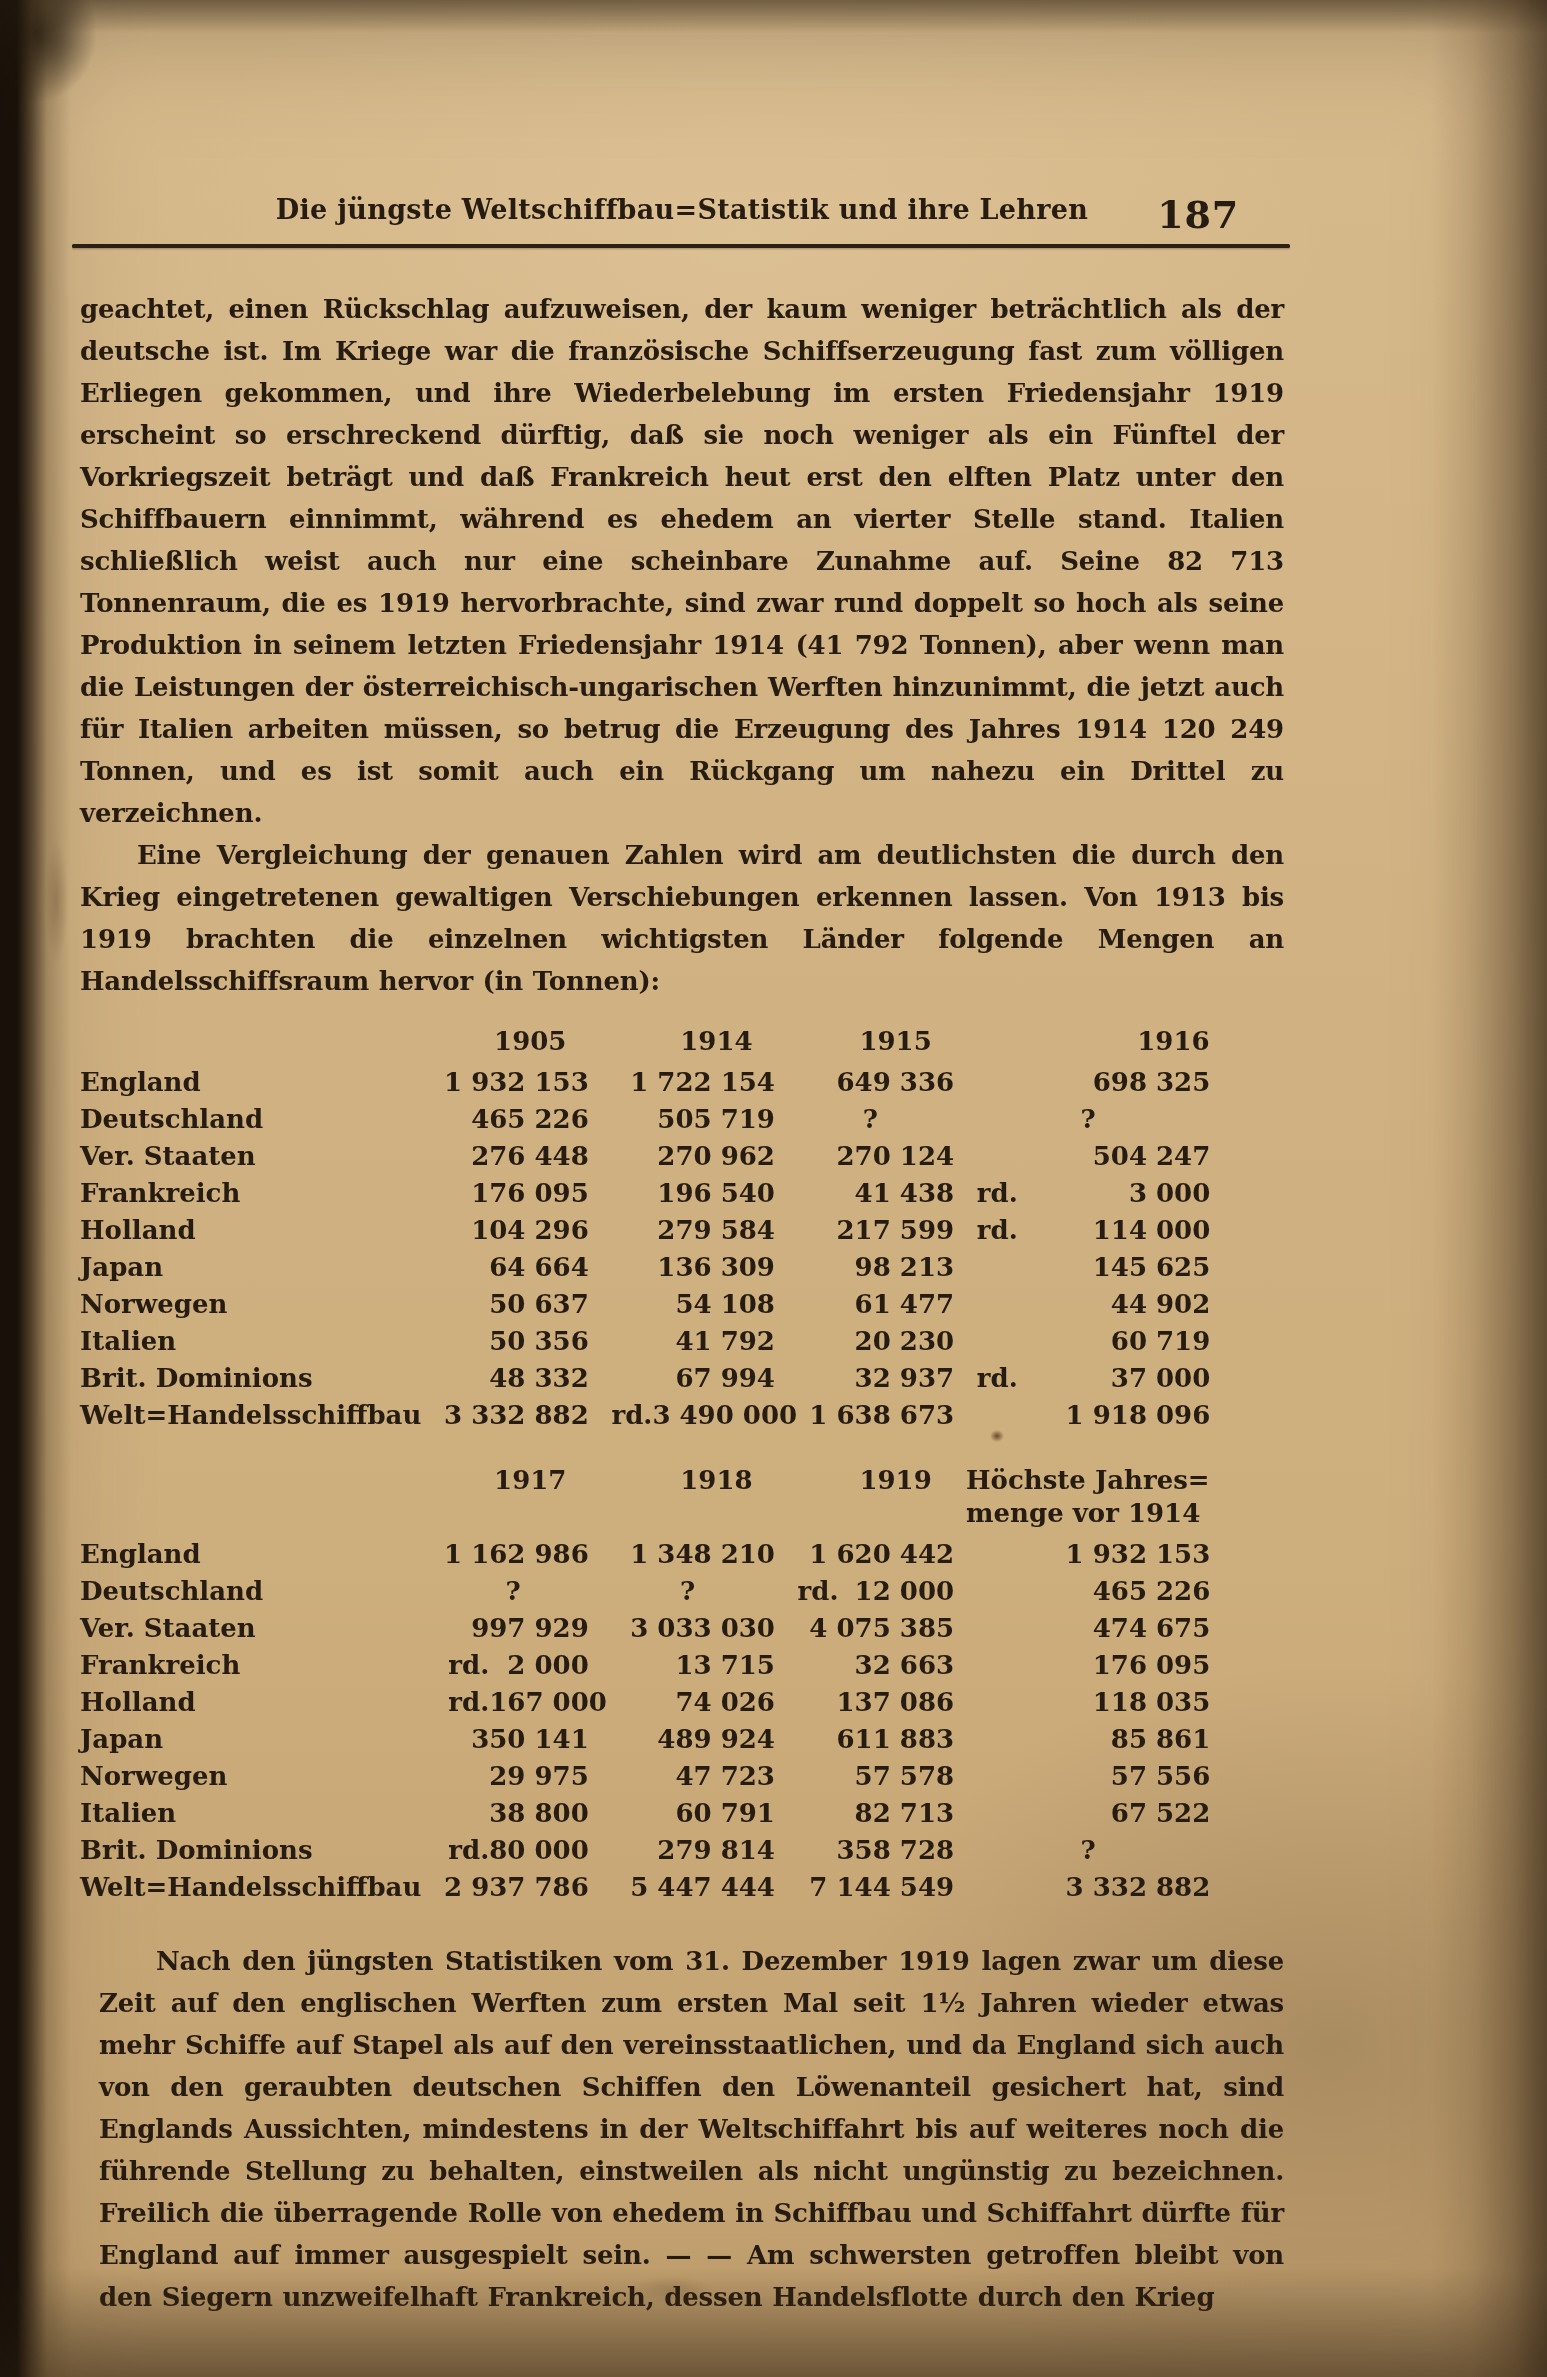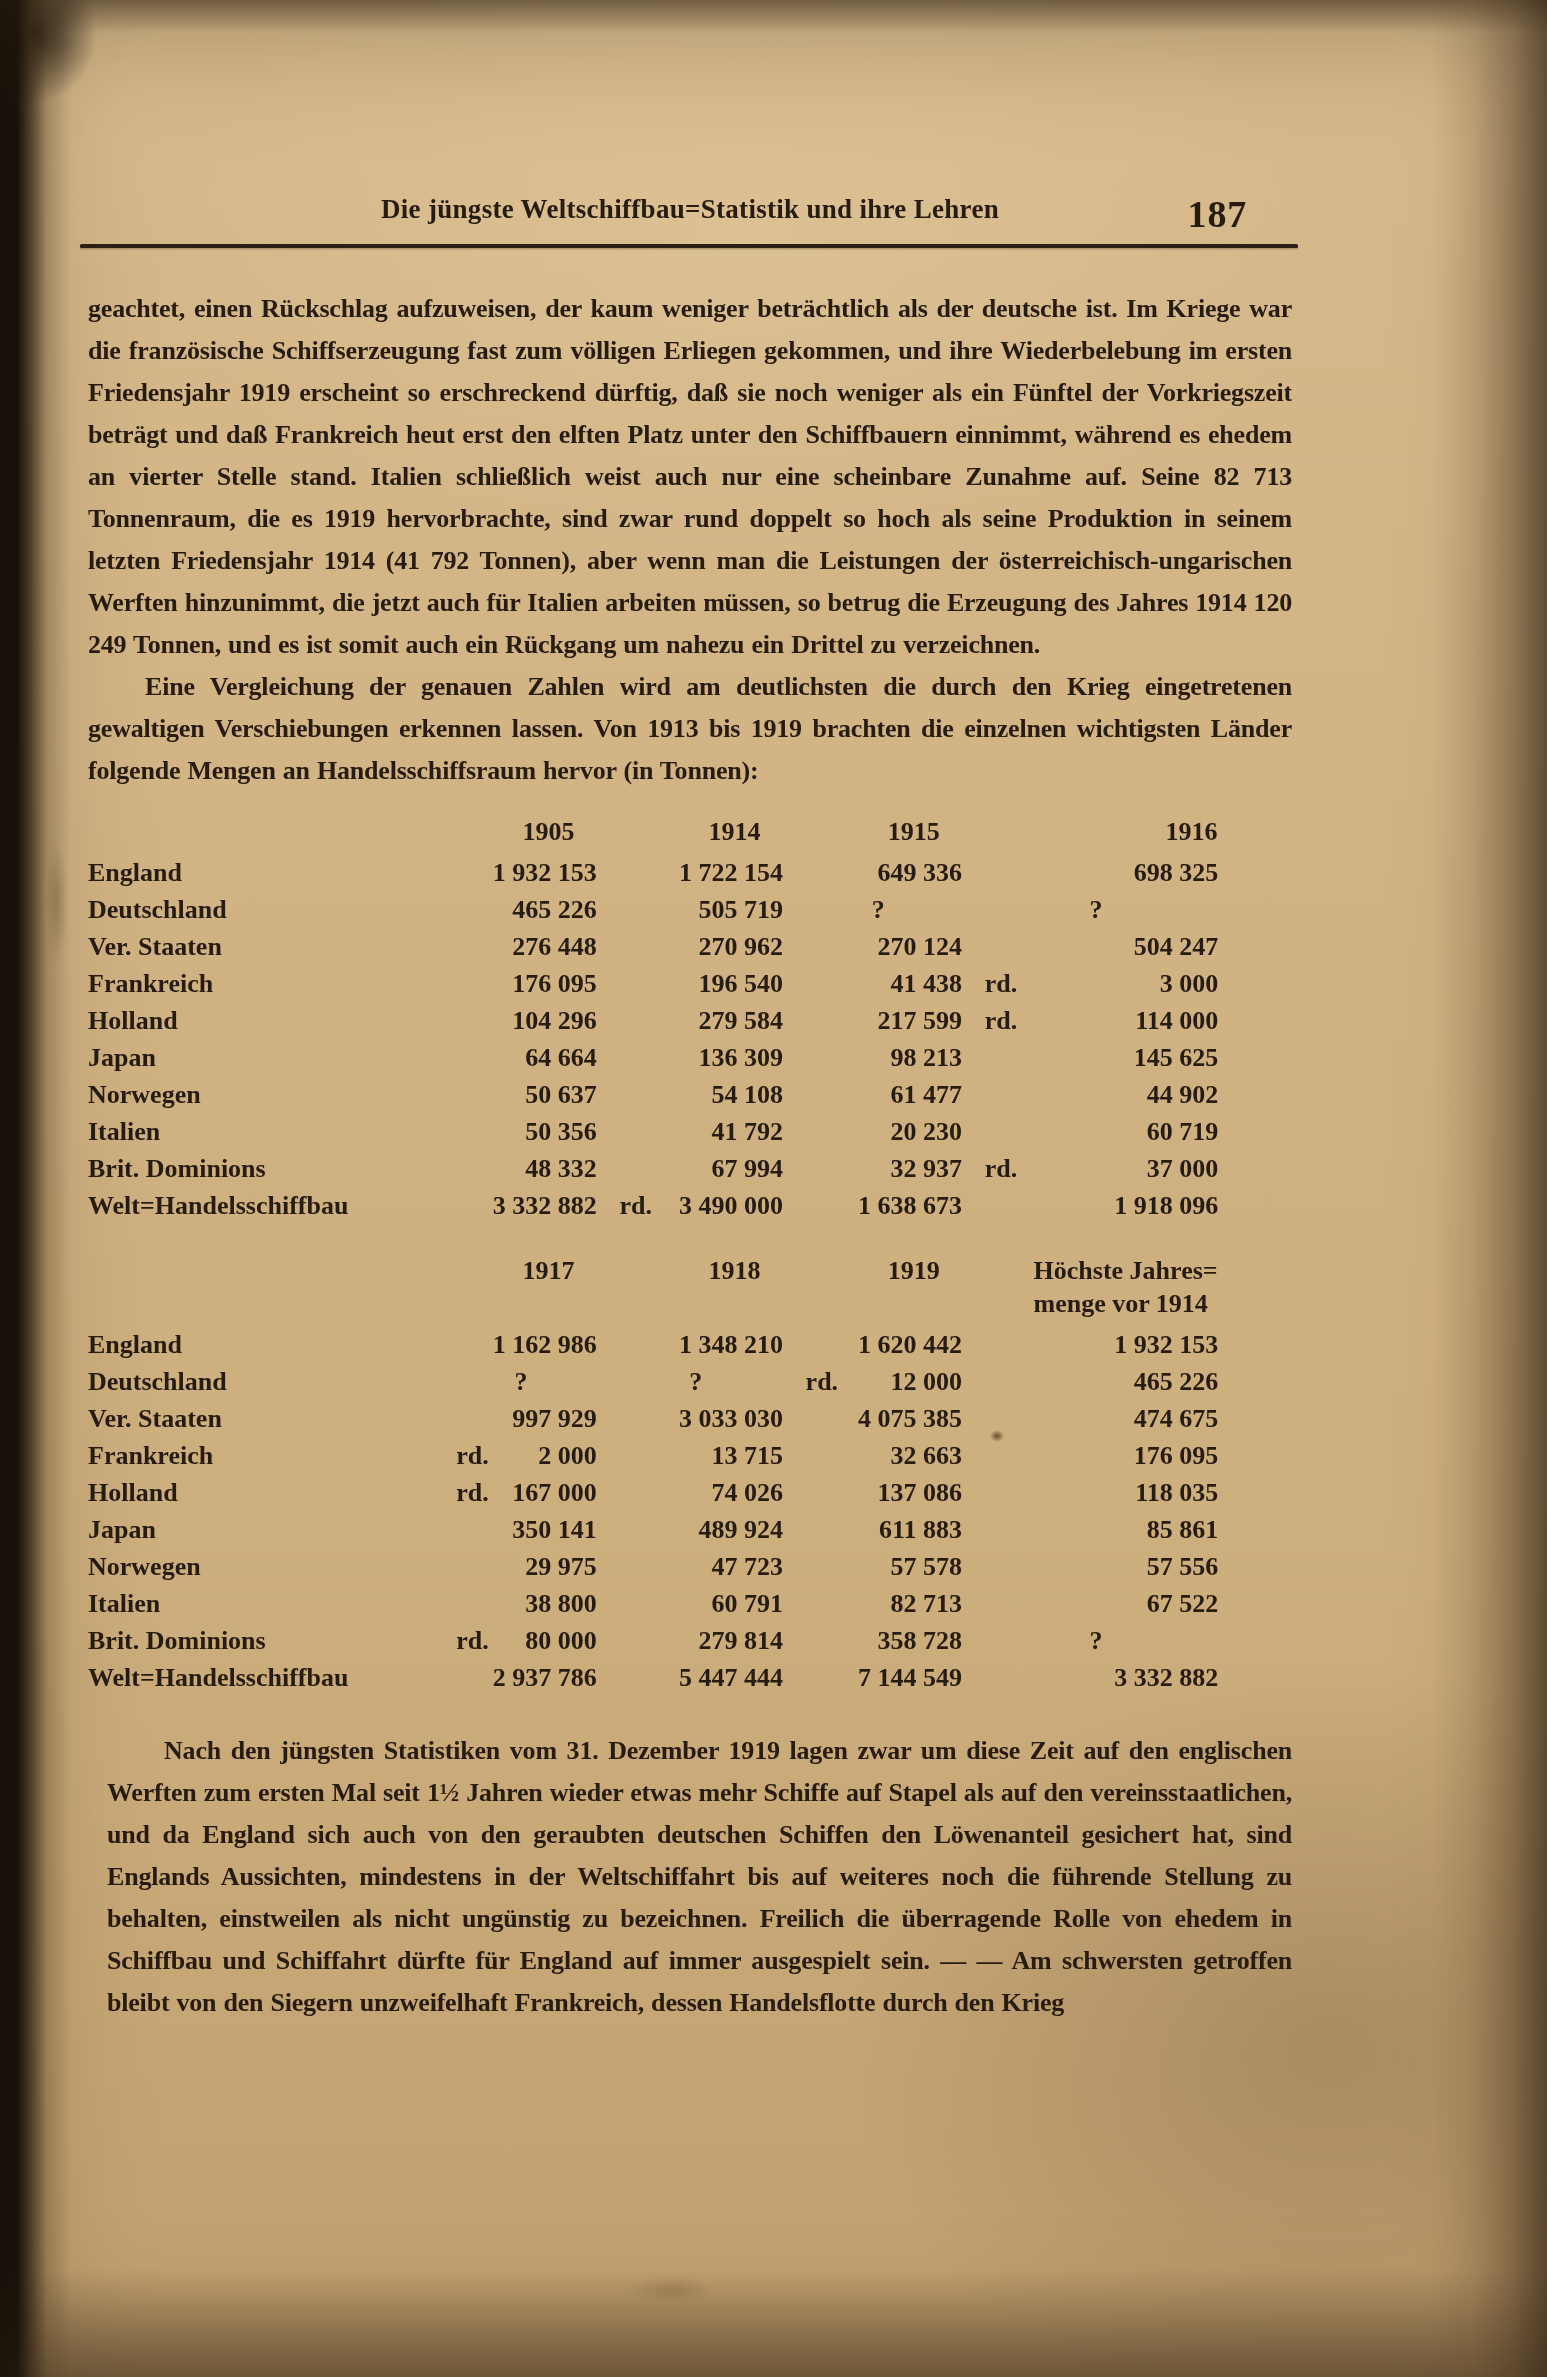--- a/index.html
+++ b/index.html
@@ -36,21 +36,21 @@
     background: radial-gradient(closest-side, rgba(10,7,4,0.95), rgba(10,7,4,0)); }
 
   .stain-1 { position: absolute; left: 990px; top: 1430px; width: 14px; height: 11.7px; z-index: 2;
     background: radial-gradient(closest-side, rgba(86,56,28,0.85), rgba(86,56,28,0)); }
   .stain-2 { position: absolute; left: 629px; top: 2276px; width: 85px; height: 28px; z-index: 2;
     background: radial-gradient(closest-side, rgba(110,82,50,0.25), transparent); }
   .stain-3 { position: absolute; left: 45px; top: 839px; width: 23px; height: 124px; z-index: 2;
     background: radial-gradient(closest-side, rgba(90,66,40,0.3), transparent); }
 
   
-  .content { position: absolute; left: 88px; top: 194px; width: 1204px; z-index: 2; font-family: Liberation Serif, serif; }
+  .content { position: absolute; left: 80px; top: 194px; width: 1204px; z-index: 2; }
 
   .header-row { position: relative; height: 39px; }
   .title { position: absolute; left: 0; right: 0; text-align: center; font-weight: bold; font-size: 27px; letter-spacing: 0.3px; }
   .pagenum { position: absolute; right: 45px; top: -1.6px; font-weight: bold; font-size: 38px; letter-spacing: 0.8px; }
   .rule { margin: 11px -6.2px 40px -7.8px; height: 3.9px; background: #2b2014; border-radius: 1.6px;
     box-shadow: 0 1.6px 0.8px rgba(43,32,20,0.25); }
 
   p.body { margin: 0; font-size: 26px; line-height: 42px; font-weight: bold; text-align: justify;
     letter-spacing: -0.2px; word-spacing: 0.8px; }
   p.indent { text-indent: 57px; }

